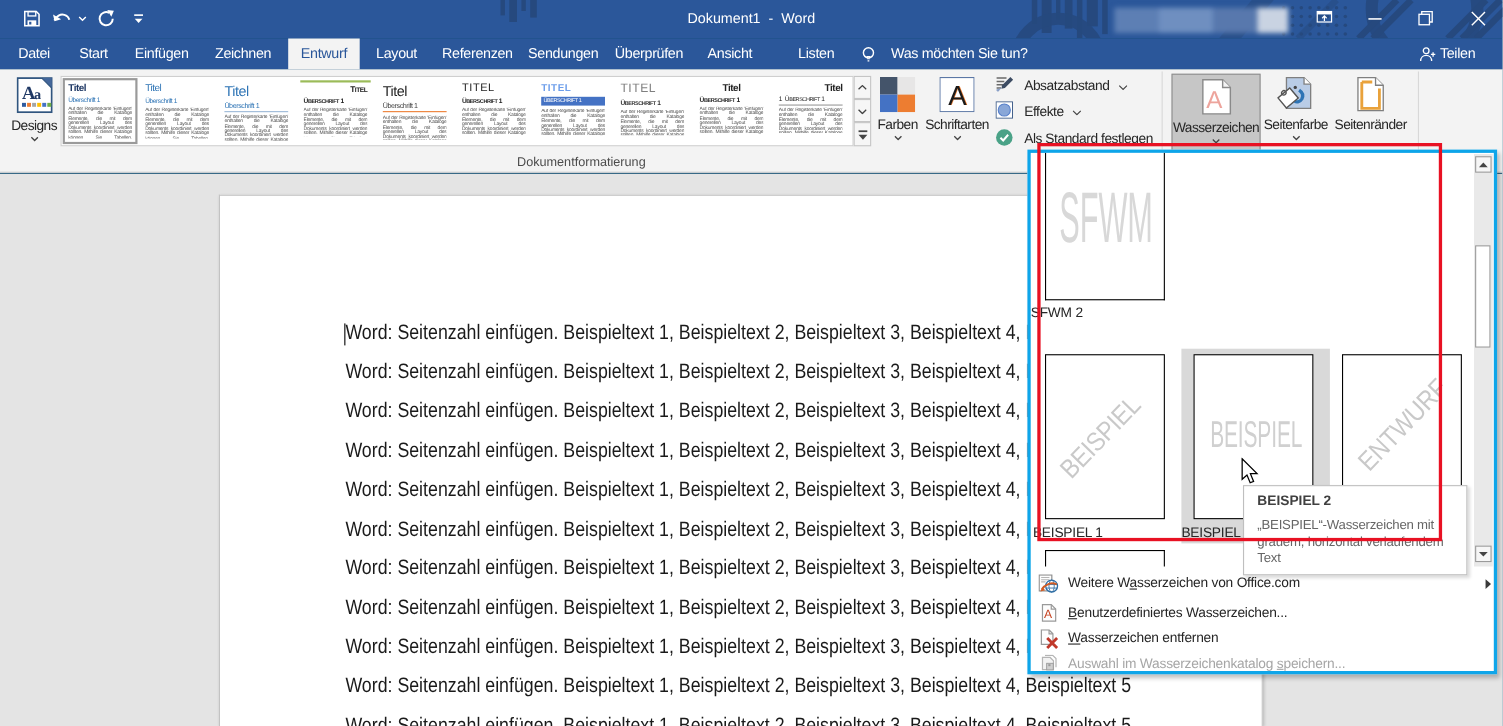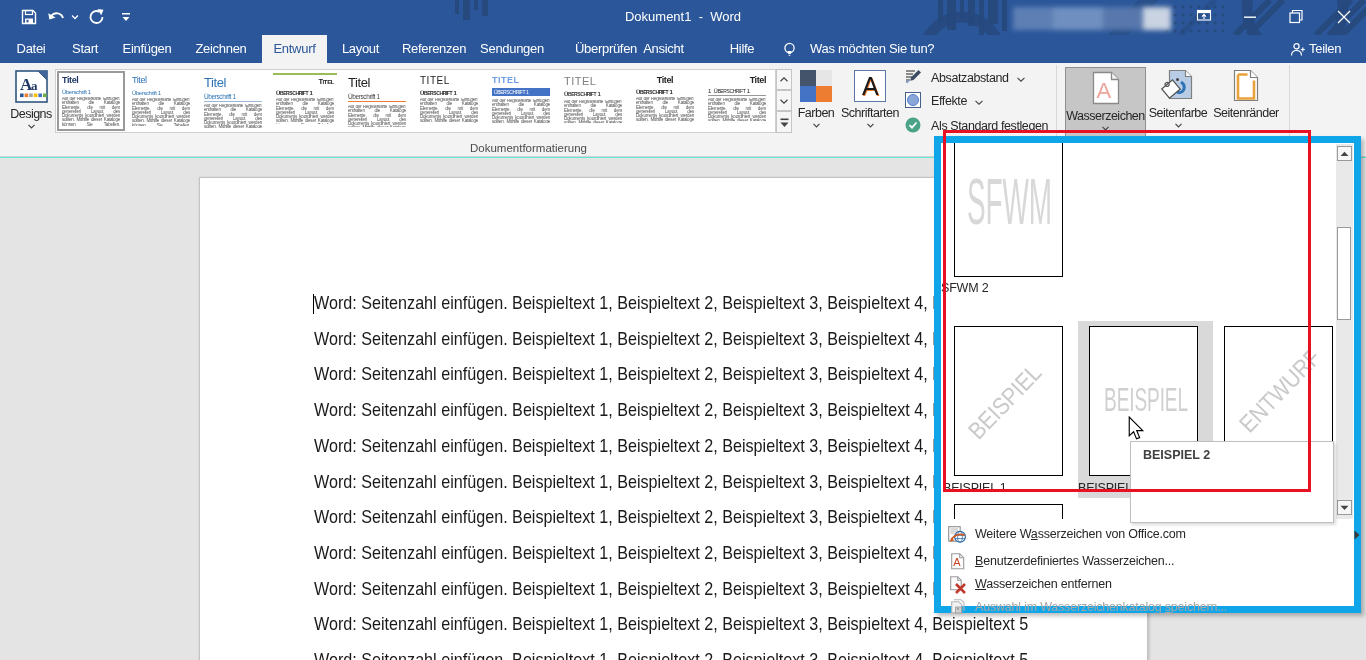--- a/index.html
+++ b/index.html
@@ -1,19 +1,19 @@
 <!DOCTYPE html>
 <html lang="de"><head>
 <meta charset="utf-8">
 <title>Dokument1 - Word</title>
 <style>
   * { margin:0; padding:0; box-sizing:border-box; }
   html,body { width:1366px; height:660px; overflow:hidden;
     font-family:"Liberation Sans", sans-serif; }
-  #app { position:relative; width:1366px; height:660px; background:#5eead4; }
+  #app { position:relative; width:1366px; height:660px; background:#0c4a6e; }
 
   
   #titlebar { position:absolute; left:0; top:0; width:1366px; height:35px;
     background:#2b579a; overflow:hidden; }
   #titlebar .deco { position:absolute; top:0; left:0; width:1366px; height:35px; }
   #titletext { position:absolute; top:9px; left:0; width:1366px; text-align:center;
     color:#fff; font-size:13px; }
   #blurname { position:absolute; left:1013px; top:7px; width:158px; height:23px;
     filter:blur(2.5px); }
   #blurname div { position:absolute; top:0; height:23px; }
@@ -58,21 +58,21 @@
   #page { position:absolute; left:199px; top:19px; width:949px; height:483px;
     background:#fff; border:1px solid #c3c3c3; border-bottom:none;
     box-shadow:1px 1px 3px rgba(0,0,0,.2); }
   #doctext { position:absolute; left:114px; top:107px; width:1000px;
     font-size:19px; line-height:35.7px; color:#1a1a1a; white-space:nowrap;
     transform:scaleX(0.85); transform-origin:0 0; }
   #cursorbar { position:absolute; left:113px; top:116px; width:1px; height:20px; background:#000; }
 
   
   #dropdown { position:absolute; left:934px; top:136px; width:427px; height:477px;
-    background:#fff; border:7px solid #0ea5e9;
+    background:#fff; border:3px solid #0ea5e9;
     box-shadow:3px 3px 4px rgba(0,0,0,.25); font-size:12.5px; letter-spacing:-0.2px; }
   .wmthumb { position:absolute; width:109px; height:150px; background:#fff;
     border:1px solid #000; overflow:hidden; }
   .wmlabel { position:absolute; width:135px; color:#262626; }
   .sechead { position:absolute; left:0px; top:157px; width:409px; height:21px;
     background:#f0f0f0; color:#3b3b3b; font-weight:bold; font-size:12px; letter-spacing:-0.3px; line-height:21px;
     padding-left:11px; }
   .menuitem { position:absolute; left:1px; height:23px; line-height:23px; color:#262626; }
   .menuitem .mtext { position:absolute; left:33px; top:0; white-space:nowrap; }
 
@@ -212,23 +212,23 @@
 
   <div id="tabrow">
     <div class="tab" style="left:8px;width:46px">Datei</div>
     <div class="tab" style="left:62px;width:46px">Start</div>
     <div class="tab" style="left:116px;width:62px">Einfügen</div>
     <div class="tab" style="left:186px;width:70px">Zeichnen</div>
     <div class="tab active" style="left:262px;width:65px">Entwurf</div>
     <div class="tab" style="left:333px;width:55px">Layout</div>
     <div class="tab" style="left:396px;width:76px">Referenzen</div>
     <div class="tab" style="left:478px;width:68px">Sendungen</div>
-    <div class="tab" style="left:568px;width:76px">Überprüfen</div>
+    <div class="tab" style="left:552px;width:76px">Überprüfen</div>
     <div class="tab" style="left:636px;width:55px">Ansicht</div>
-    <div class="tab" style="left:720px;width:44px">Hilfe</div>
+    <div class="tab" style="left:720px;width:44px">Listen</div>
     <svg style="position:absolute;left:781px;top:6px" width="17" height="17" viewBox="0 0 17 17">
       <circle cx="8.5" cy="7" r="4.6" fill="none" stroke="#fff" stroke-width="1.3"></circle>
       <path d="M6.7 10.5 h3.6 M7.2 12.4 h2.6 M7.7 14.3 h1.6" stroke="#fff" stroke-width="1.1" fill="none"></path>
     </svg>
     <div style="position:absolute;left:810px;top:0;height:28px;line-height:27px;color:#fff">Was möchten Sie tun?</div>
     <svg style="position:absolute;left:1290px;top:7px" width="16" height="15" viewBox="0 0 16 15">
       <circle cx="6.5" cy="4.2" r="2.6" fill="none" stroke="#fff" stroke-width="1.2"></circle>
       <path d="M1.5 13.5 c0-3.2 2.2-5.2 5-5.2 s5 2 5 5.2" fill="none" stroke="#fff" stroke-width="1.2"></path>
       <path d="M12.8 5.5 v4 M10.8 7.5 h4" stroke="#fff" stroke-width="1.2"></path>
     </svg>
@@ -524,15 +524,16 @@
   </div>
 
   <svg style="position:absolute;left:1127px;top:416px;z-index:70" width="18" height="26" viewBox="0 0 17 25">
     <path d="M2 1 L2 19 L6.2 15.2 L9 22 L12 20.8 L9.2 14 L15 14 Z" fill="#fff" stroke="#000" stroke-width="1.1"></path>
   </svg>
 
   <div id="redbox"></div>
 
   <div id="tooltip">
     <div style="position:absolute;left:12px;top:6px;font-weight:bold;color:#404040">BEISPIEL 2</div>
+    <div style="position:absolute;left:12px;top:28px;color:#666;line-height:15.2px;font-size:12px;letter-spacing:-0.2px">„BEISPIEL“-Wasserzeichen mit<br>grauem, horizontal verlaufendem<br>Text</div>
   </div>
 
 </div>
 
 </body></html>

